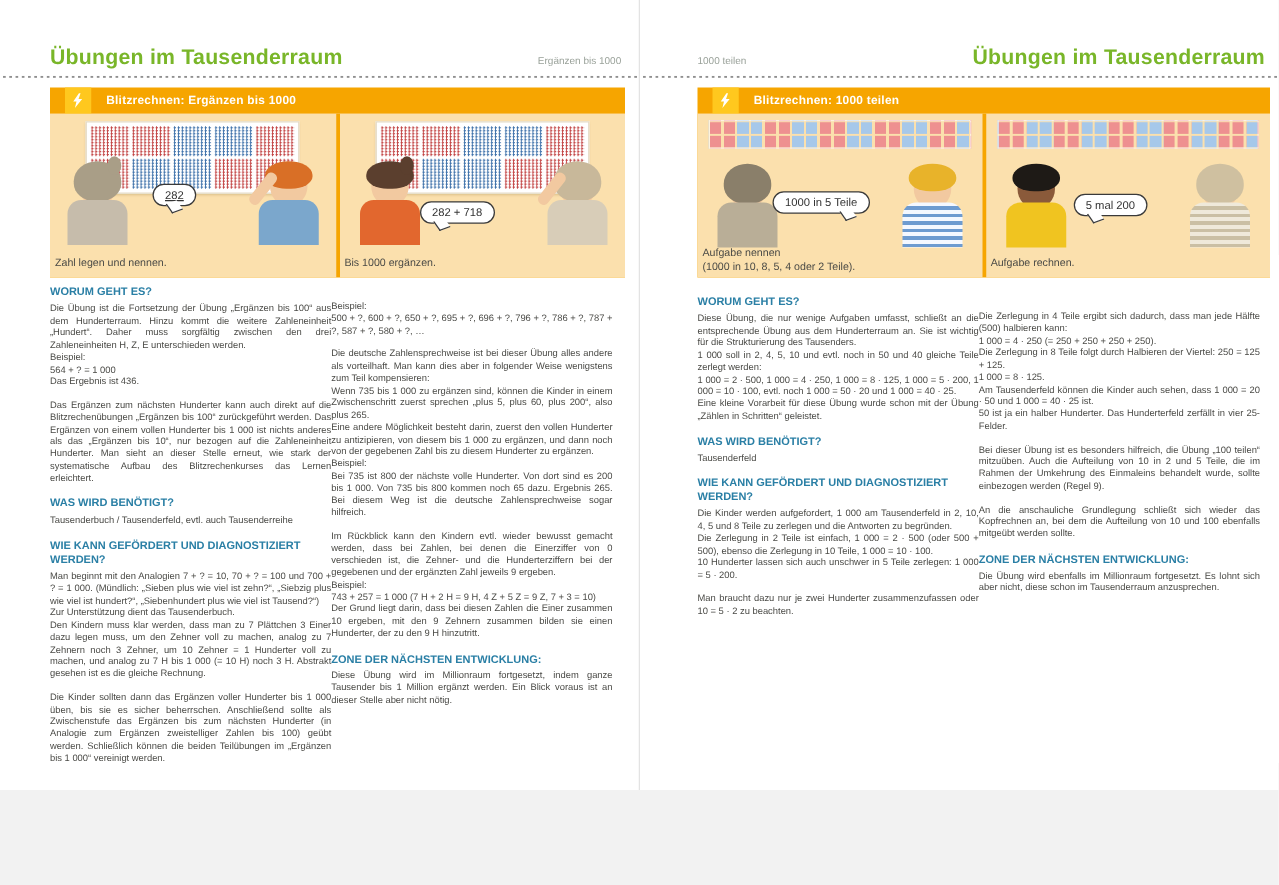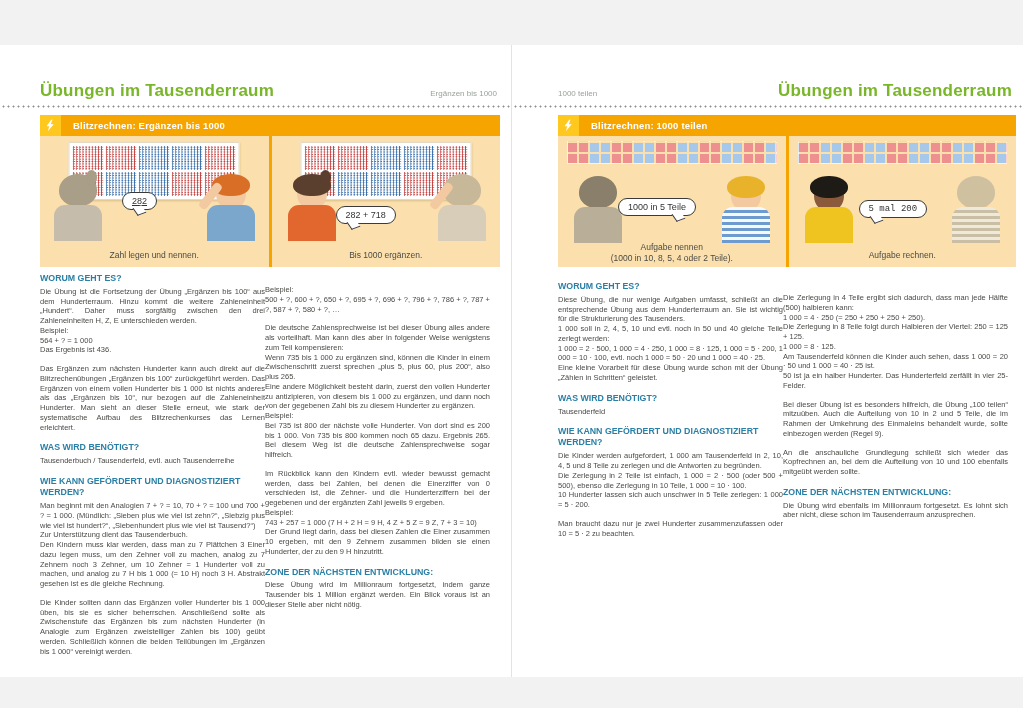--- a/index.html
+++ b/index.html
@@ -1,31 +1,31 @@
 <!DOCTYPE html>
 <html style="--title-green: #79b629; --heading-teal: #2a7fa5; --bar-orange: #f6a500; --bolt-yellow: #ffc81e; --panel-cream: #fbe0ad; --dot-red: #c14040; --dot-blue: #3a6ea8; --strip-red: #ee9090; --strip-blue: #a6c8ea;"><head>
 <meta charset="utf-8">
 <style>
   html,body{margin:0;padding:0;background:#f2f2f2;}
   .spread{position:relative;width:1023px;height:632px;background:#fff;overflow:hidden;
-          font-family:"Liberation Sans",sans-serif;color:#4a4a46;margin-top:45px;}
+          font-family:"Liberation Sans",sans-serif;color:#4a4a46;}
   .spine{position:absolute;left:511px;top:0;width:1px;height:708px;background:#e3e3e3;}
   .page{position:absolute;top:0;width:511px;height:708px;}
   #page-left{left:0;} #page-right{left:512px;}
 
   
   .hdr-title{position:absolute;top:36px;font-size:17px;font-weight:bold;color:var(--title-green,#79b629);letter-spacing:.2px;}
   .hdr-tab{position:absolute;top:44px;font-size:8px;color:#9aa29a;}
   .rule{position:absolute;top:60px;left:1px;right:1px;height:3px;
         background-image:radial-gradient(circle,#8f8f8f .9px,transparent 1.1px);
         background-size:5px 3px;background-repeat:repeat-x;}
 
   
   .flashbox{position:absolute;top:70px;}
-  .fb-bar{height:21px;background:var(--bar-orange,#f6a500);display:flex;align-items:center;}
+  .fb-bar{height:21px;background:var(--bar-orange,#f6a500);display:flex;align-items:center;padding-left:12px;}
   .fb-icon{width:21px;height:21px;background:var(--bolt-yellow,#ffc81e);display:flex;align-items:center;justify-content:center;flex:0 0 auto;}
   .fb-title{color:#fff;font-weight:bold;font-size:9.5px;margin-left:12px;letter-spacing:.2px;}
   .fb-panels{display:flex;gap:3px;background:var(--bar-orange,#f6a500);height:131px;}
   .panel{flex:1;background:var(--panel-cream,#fbe0ad);position:relative;overflow:hidden;}
 
   
   .dotcard{position:absolute;top:6px;left:50%;transform:translateX(-50%);
            display:grid;grid-template-columns:repeat(5,31px);grid-auto-rows:24px;gap:2px;
            background:#fff;padding:3px;border:1px solid #e4dbc6;box-shadow:0 1px 2px rgba(120,90,30,.25);z-index:2;}
   .db{background-color:#fff;background-image:radial-gradient(circle at 1.3px 1.2px,currentColor .8px,transparent 1px);
@@ -50,21 +50,21 @@
   .p-torso.striped-blue{background:repeating-linear-gradient(#f4f8ff 0 3px,#6d9bd0 3px 6px);}
   .p-torso.striped-beige{background:repeating-linear-gradient(#efe9da 0 3px,#cabfa4 3px 6px);}
 
   
   .bubble{position:absolute;background:#fff;border:1.5px solid #3a3a3a;border-radius:14px;
           padding:3px 9px;font-size:9px;color:#333;white-space:nowrap;z-index:5;}
   .bubble::after{content:"";position:absolute;bottom:-6px;left:12px;width:8px;height:8px;background:#fff;
           border-right:1.5px solid #3a3a3a;border-bottom:1.5px solid #3a3a3a;transform:rotate(55deg) skewX(-15deg);}
   .bubble.tail-r::after{left:auto;right:12px;}
 
-  .cap{position:absolute;bottom:7px;left:4px;right:4px;text-align:center;font-size:8.5px;color:#4a4a46;z-index:4;}
+  .cap{position:absolute;bottom:7px;left:4px;right:4px;text-align:left;font-size:8.5px;color:#4a4a46;z-index:4;}
   .cap.two{bottom:3px;line-height:1.3;}
 
   
   .cols{position:absolute;display:flex;}
   .col{width:225px;}
   .col .h{color:var(--heading-teal,#2a7fa5);font-weight:bold;font-size:8.8px;line-height:1.25;margin:10px 0 3px;}
   .col .h.first{margin-top:0;}
   .col p{margin:0;font-size:7.5px;line-height:1.3;text-align:justify;color:#4a4a46;}
   .col p.sp{margin-top:9px;}
   .col.pad-top{padding-top:12px;}
@@ -239,21 +239,21 @@
                 <div class="p-hair"></div>
               </div>
               <div class="p-torso"></div>
           </div>
           <div class="person back" style="right:16px;bottom:24px;--hair:#cfc0a0;">
             <div class="p-head">
                 <div class="p-hair"></div>
               </div>
               <div class="p-torso striped-beige"></div>
           </div>
-          <div class="bubble" style="left:70px;top:64px;font-family:Liberation Mono, monospace;">5 mal 200</div>
+          <div class="bubble" style="left:70px;top:64px;">5 mal 200</div>
           <div class="cap">Aufgabe rechnen.</div>
         </div>
       </div>
     </div>
 
     <div class="cols" style="left:46px;width:458px;top:236px;">
       <div class="col">
         <div class="h first">WORUM GEHT ES?</div>
         <p>Diese Übung, die nur wenige Aufgaben umfasst, schließt an die entsprechende Übung aus dem Hunderterraum an. Sie ist wichtig für die Strukturierung des Tausenders.</p>
         <p>1 000 soll in 2, 4, 5, 10 und evtl. noch in 50 und 40 gleiche Teile zerlegt werden:</p>

